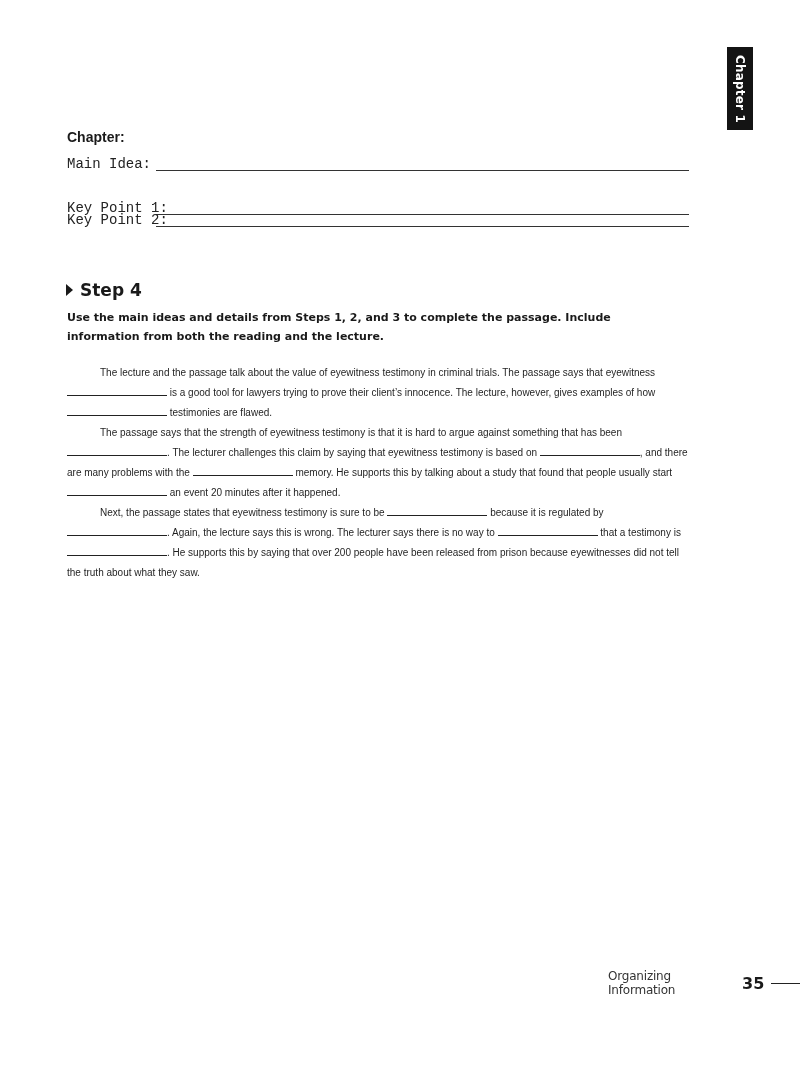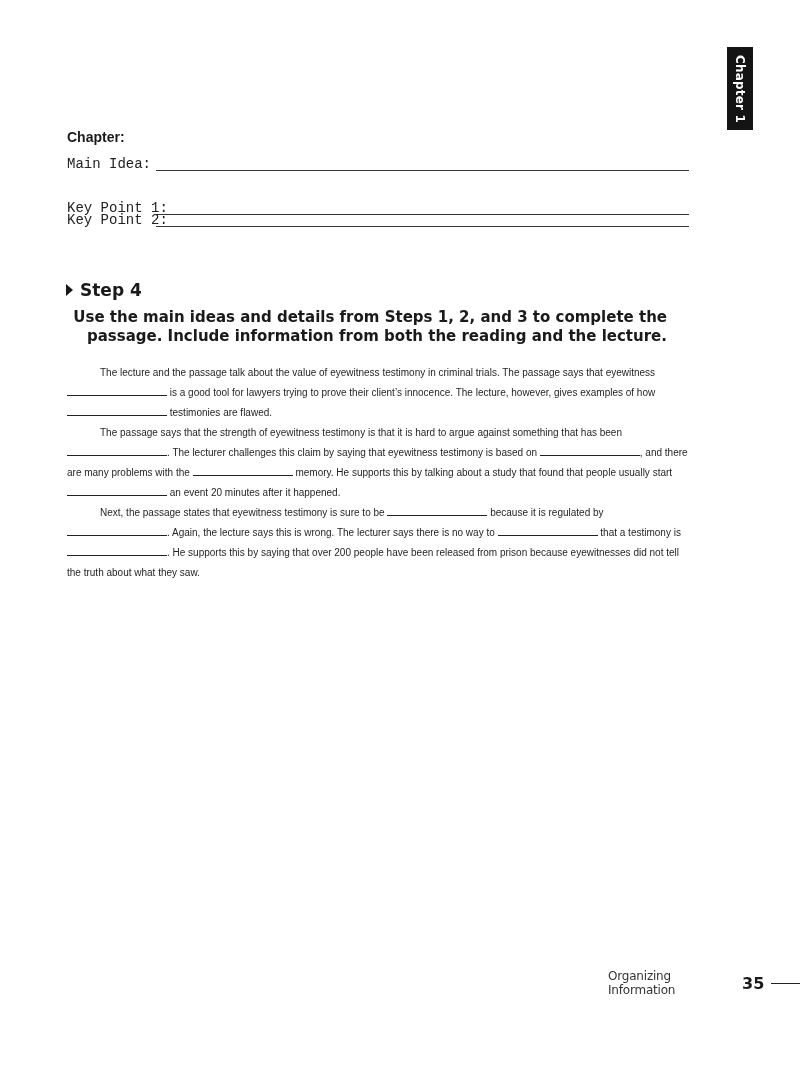--- a/index.html
+++ b/index.html
@@ -27,21 +27,21 @@
     .step-heading {
       position: absolute; left: 66px; top: 280px; font-family: "DejaVu Sans", sans-serif;
       font-size: 17px; font-weight: 600; display: flex; align-items: center;
     }
     .step-arrow {
       width: 0; height: 0; border-top: 6px solid transparent; border-bottom: 6px solid transparent;
       border-left: 7px solid #1a1a1a; margin-right: 7px;
     }
     .instructions {
       position: absolute; left: 67px; top: 308px; width: 600px;
-      font-family: "DejaVu Sans", sans-serif; font-size: 15px; font-weight: bold; line-height: 19px; text-align: right;
+      font-family: "DejaVu Sans", sans-serif; font-size: 11px; font-weight: bold; line-height: 19px;
     }
     .passage {
       position: absolute; left: 67px; top: 363px; width: 626px;
       font-size: 10px; line-height: 20px; color: #1f1f1f;
     }
     .passage p { margin: 0; text-indent: 33px; }
     .blank {
       display: inline-block; width: 100px; border-bottom: 1.2px solid #222; height: 12px; vertical-align: baseline;
     }
     .footer {

